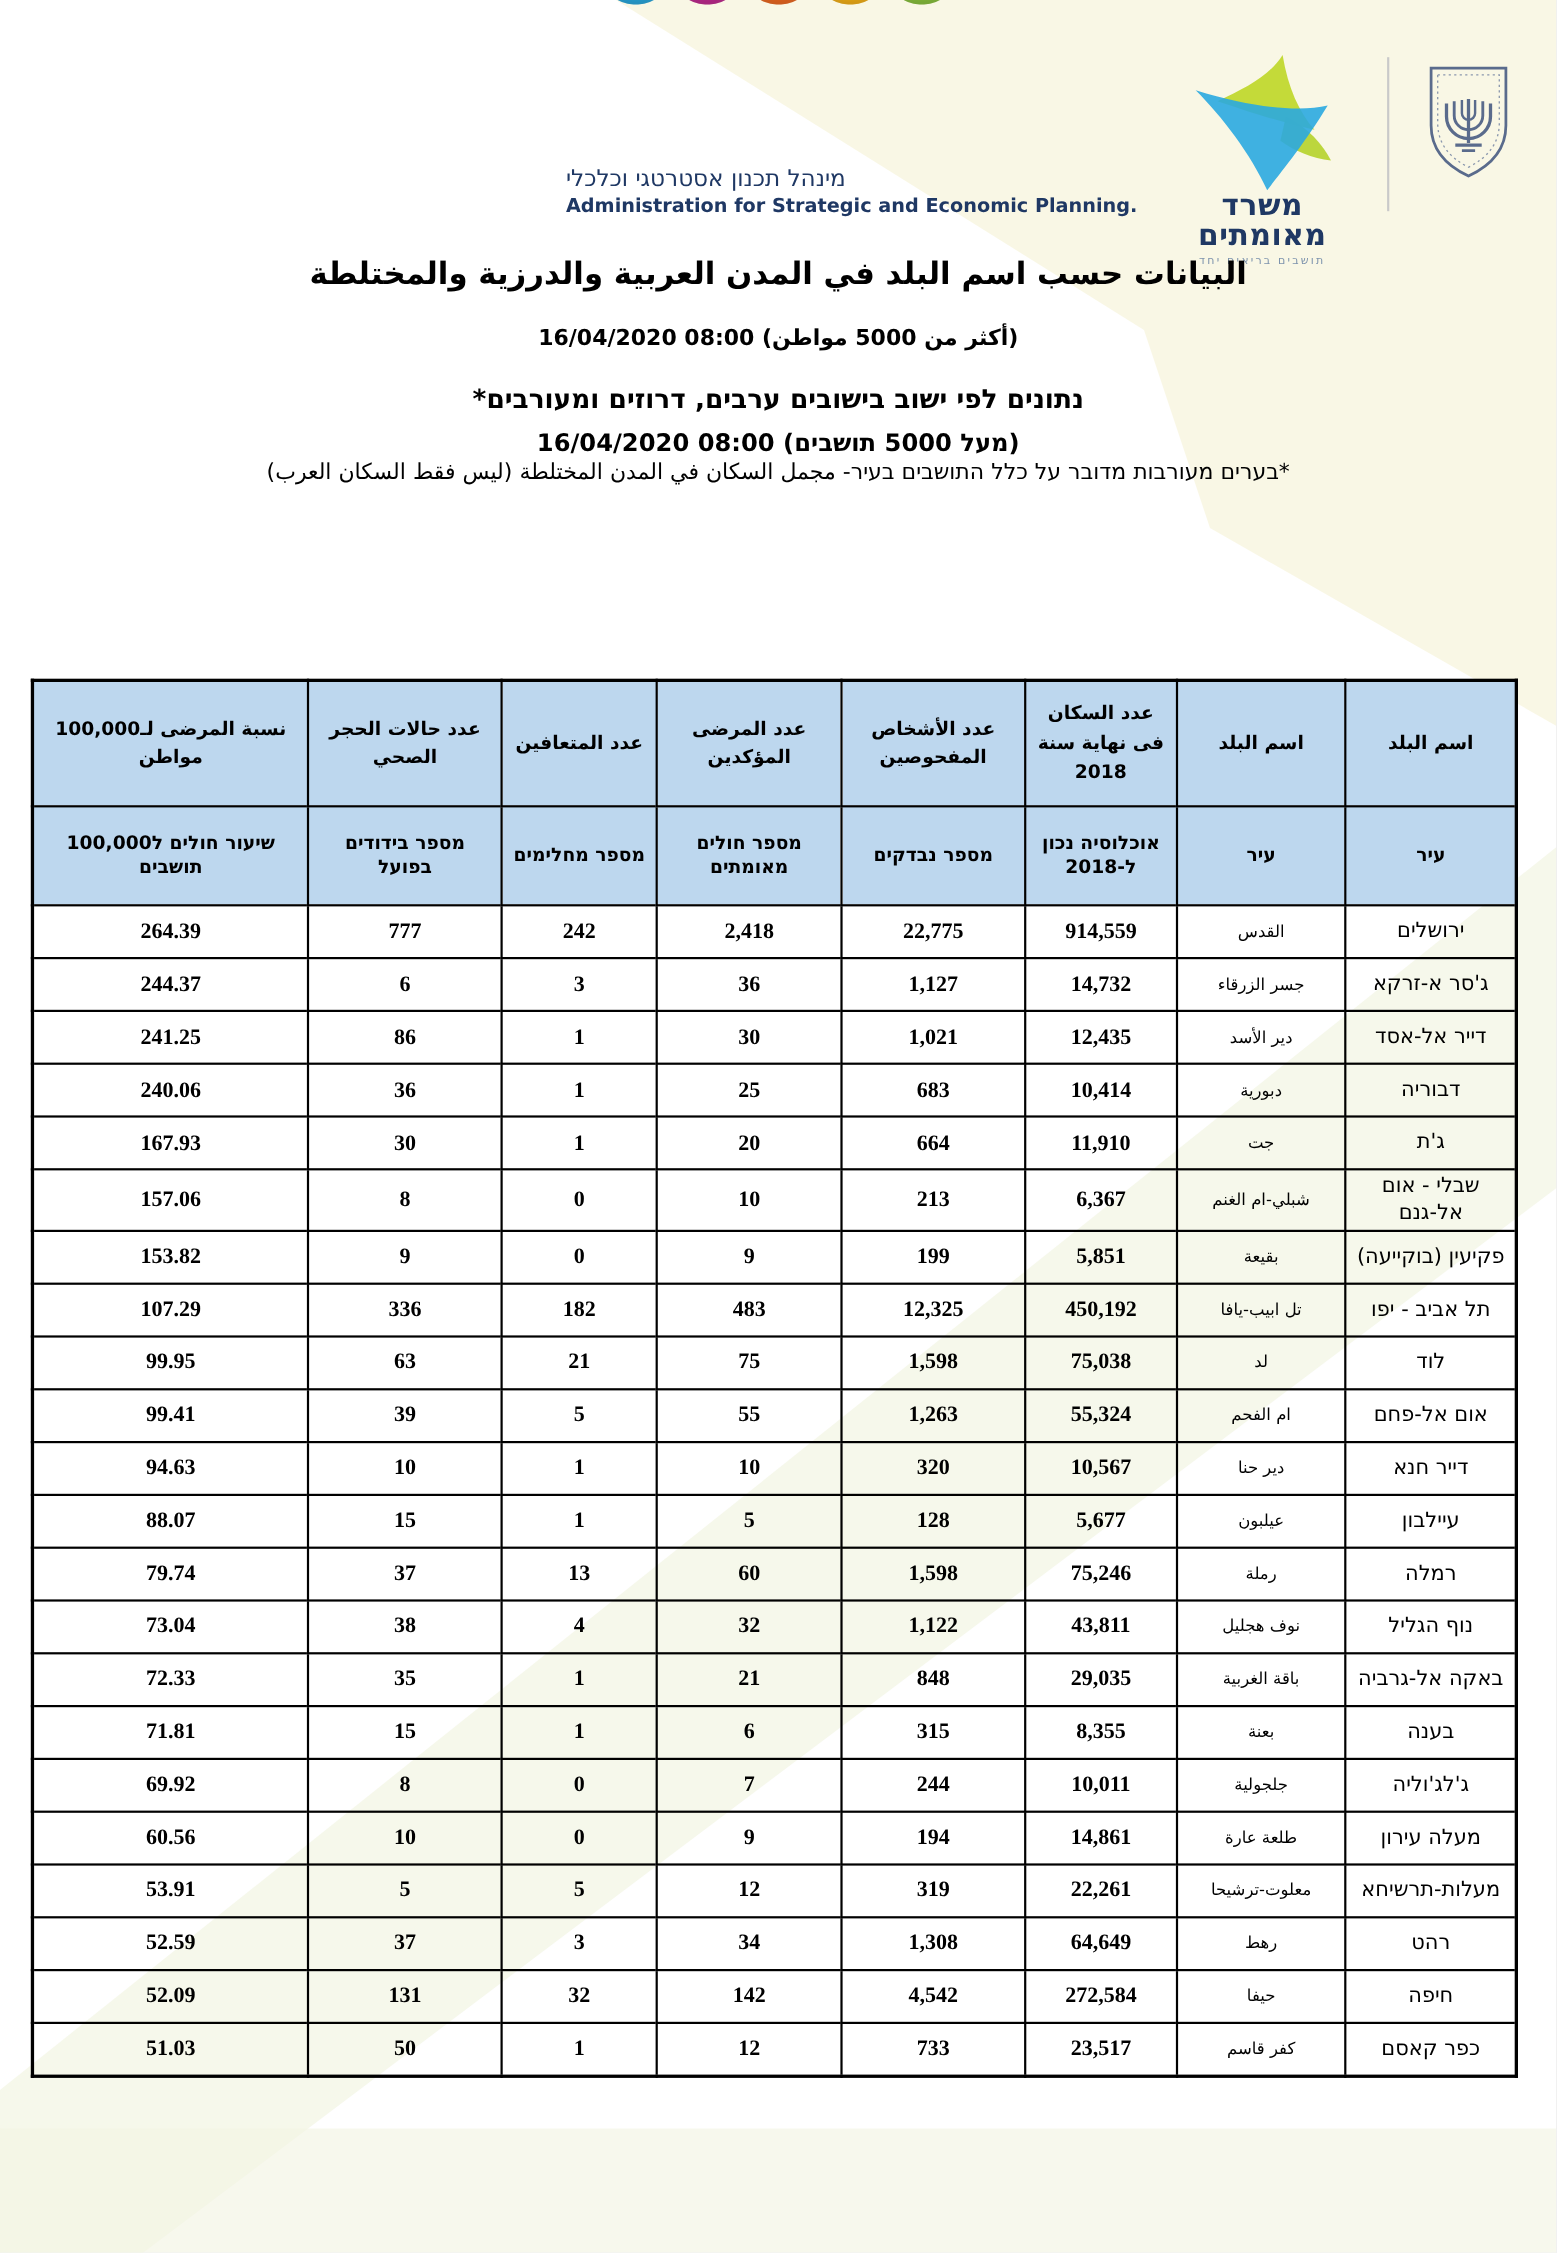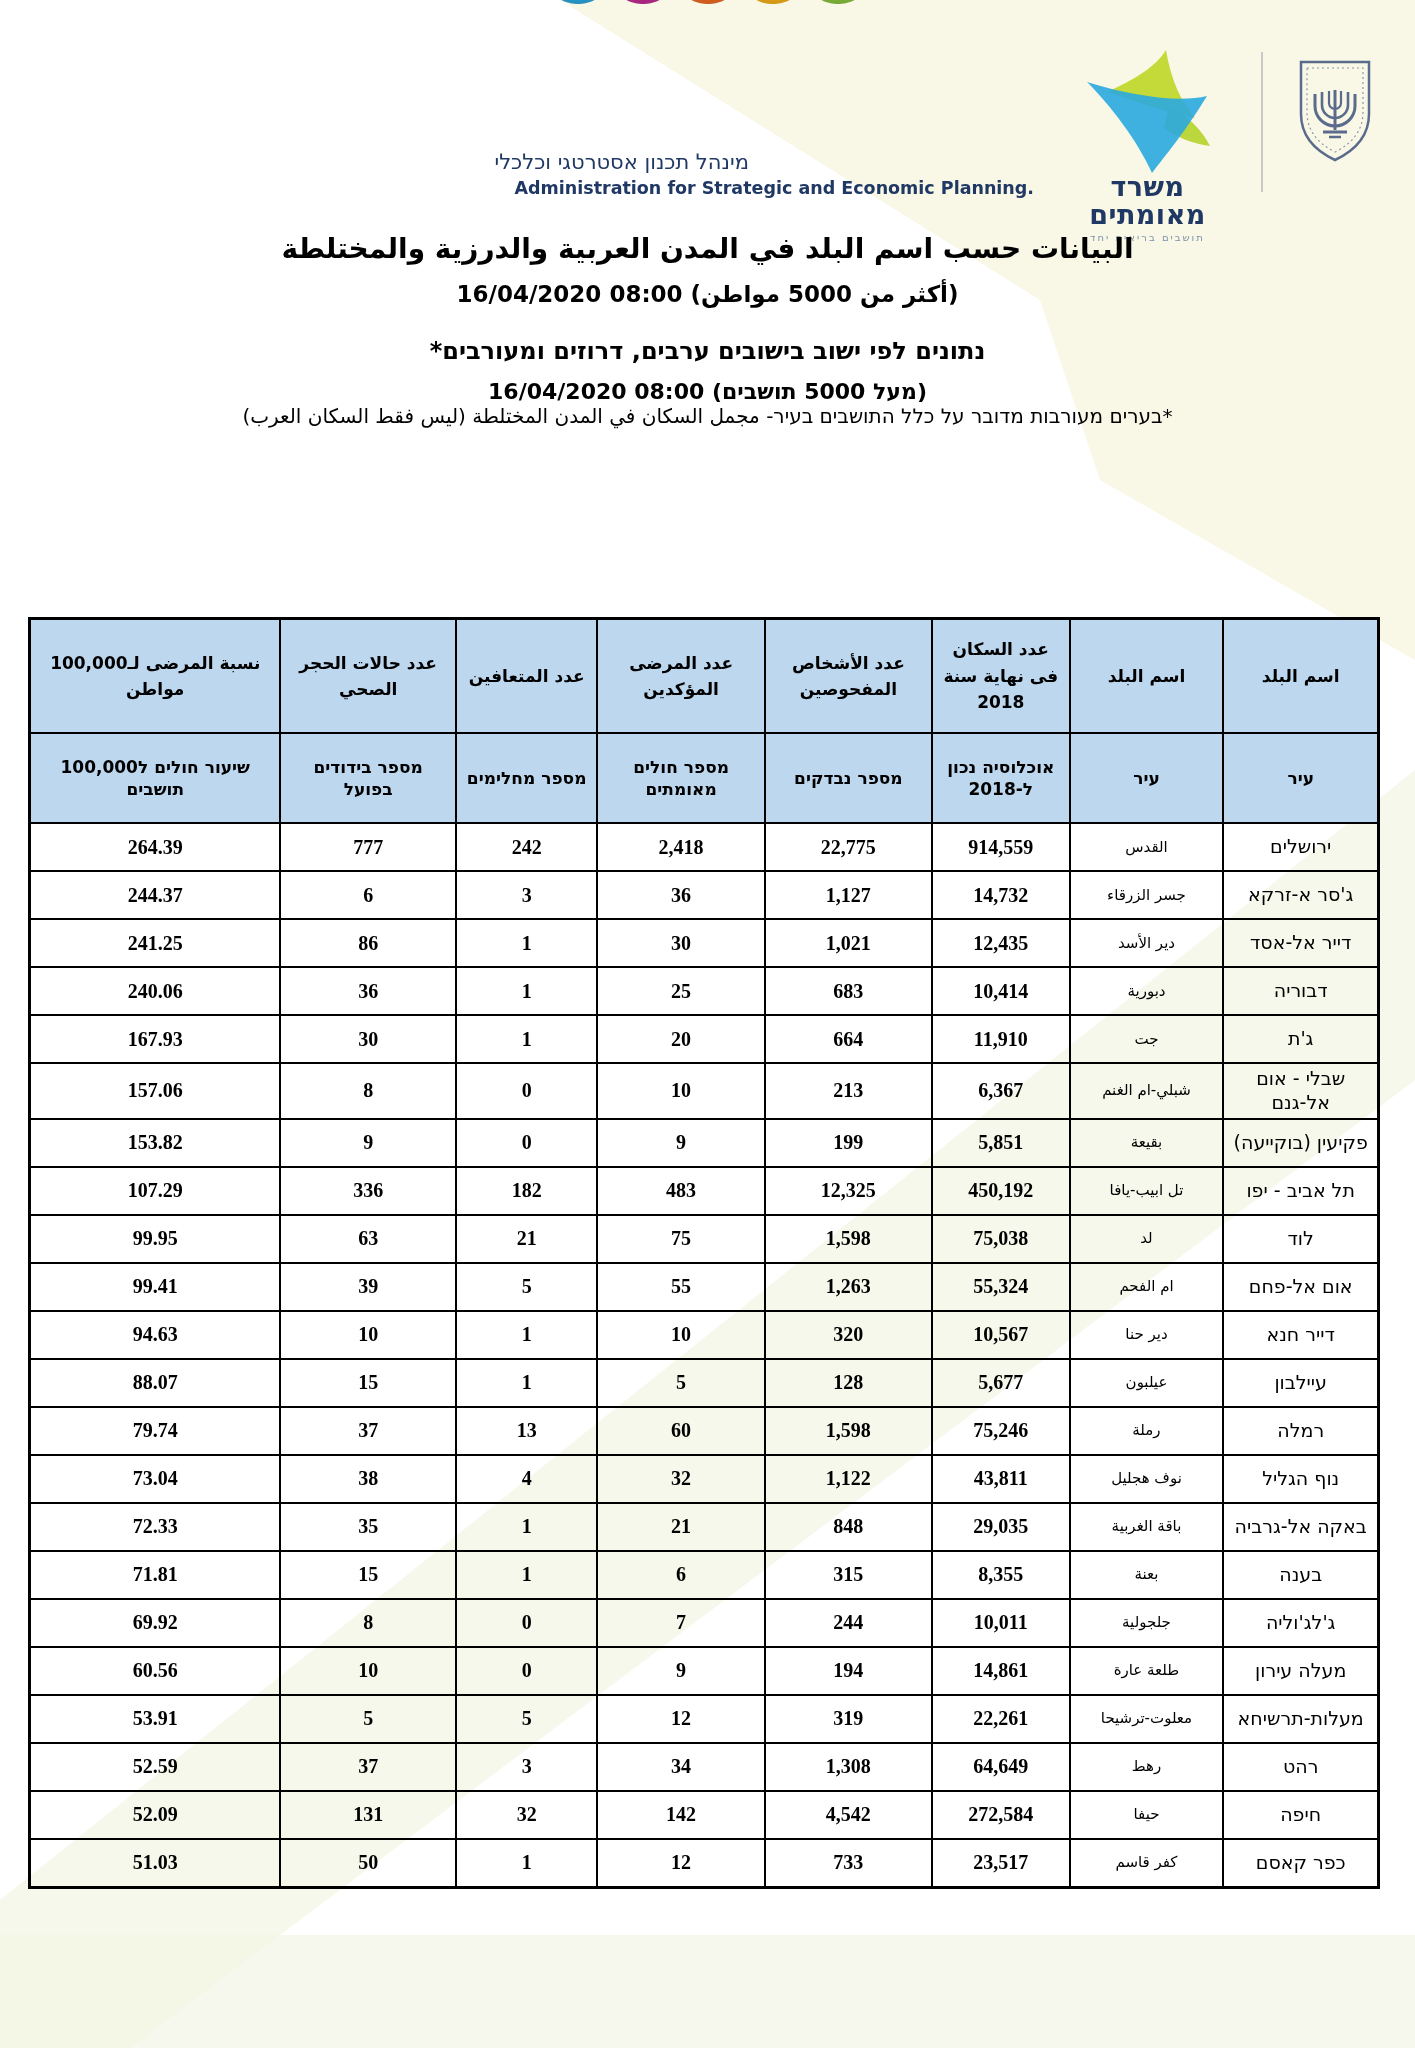--- a/index.html
+++ b/index.html
@@ -23,26 +23,26 @@
     align-items:flex-start;direction:rtl;
   }
   .emblem-block{width:92px;margin:8px 6px 0 0;}
   .vdivider{width:2px;height:140px;background:#c9c9c9;margin:4px 26px 0 26px;}
   .moh-block{width:175px;text-align:center;}
   .moh-star{display:block;margin:0 auto;}
   .moh-name{font-weight:bold;color:#1f3864;font-size:27px;line-height:1.02;letter-spacing:.5px;}
   .moh-tagline{font-size:10px;color:#7d93ad;letter-spacing:2px;margin-top:4px;}
   .admin-block{margin:102px 26px 0 0;text-align:left;direction:ltr;}
   .admin-he{font-weight:normal;color:#1f3864;font-size:21px;direction:rtl;}
-  .admin-en{font-weight:bold;color:#1f3864;font-size:17.5px;margin-top:4px;margin-left:20px;}
+  .admin-en{font-weight:bold;color:#1f3864;font-size:17.5px;margin-top:4px;}
 
   
   .title-block{position:absolute;top:232px;left:0;right:0;text-align:center;}
   .t-ar1{font-size:28px;font-weight:bold;}
-  .t-ar2{font-size:23px;font-weight:bold;margin-top:16px;}
+  .t-ar2{font-size:20px;font-weight:bold;margin-top:30px;}
   .t-he1{font-size:24px;font-weight:bold;margin-top:30px;}
   .t-he2{font-size:22px;font-weight:bold;margin-top:14px;}
   .t-note{font-size:20px;}
 
   
   .table-wrap{position:absolute;top:617px;left:28px;right:35px;}
   table.data{
     width:100%;border-collapse:collapse;table-layout:fixed;
     direction:rtl;border:3px solid #000;background:transparent;
   }

